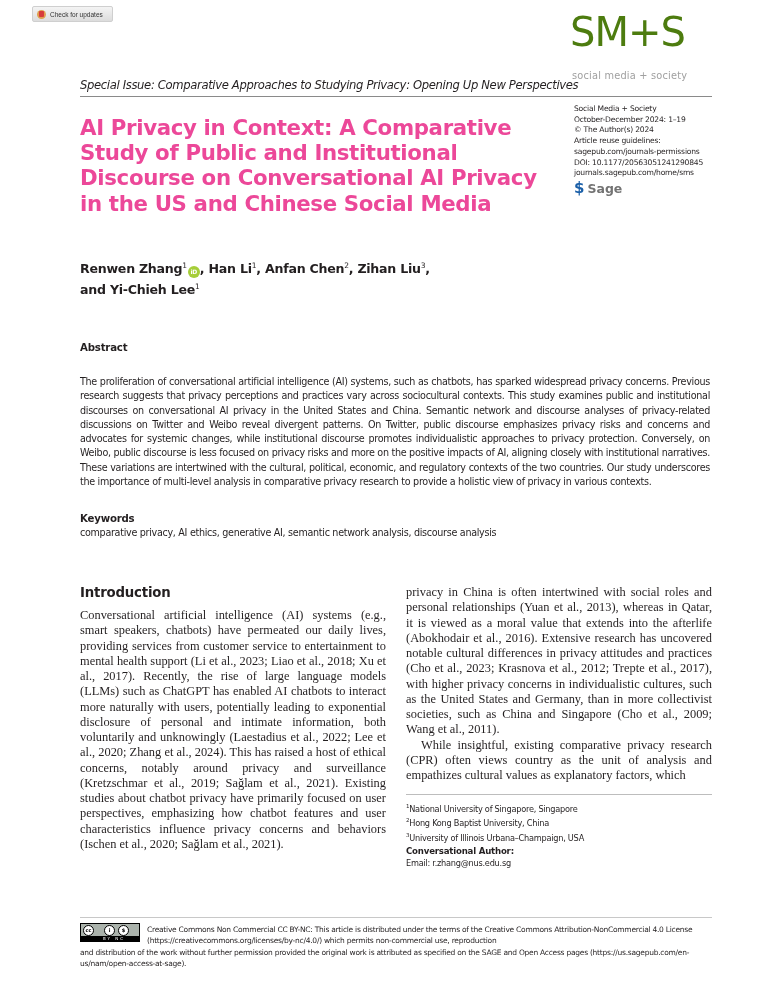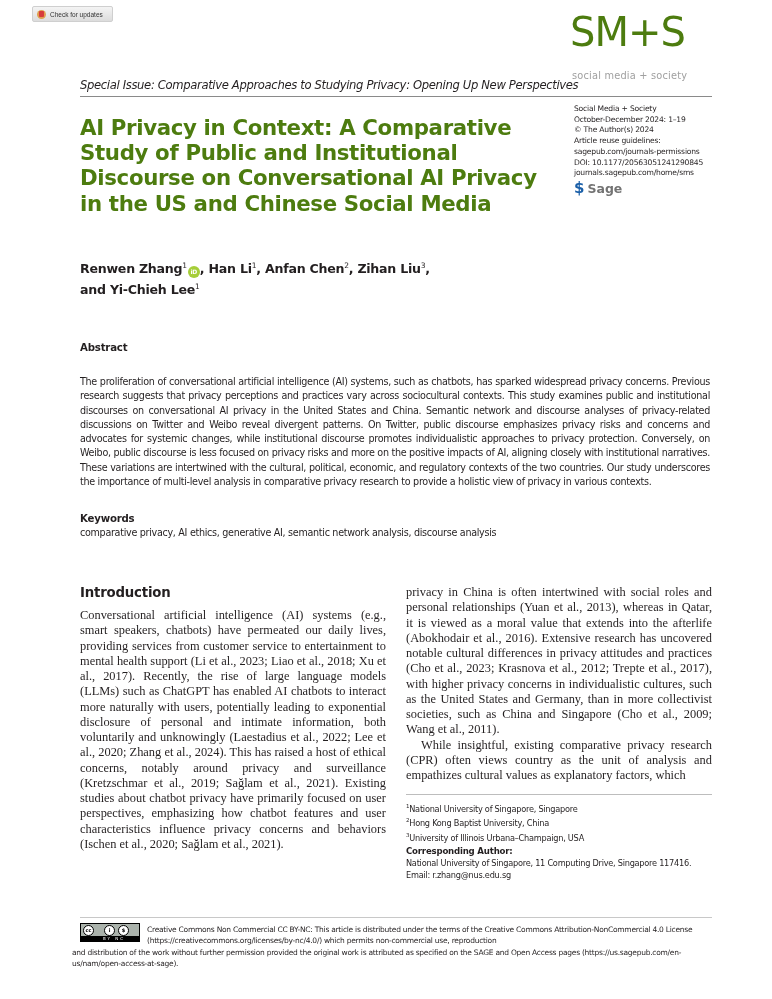--- a/index.html
+++ b/index.html
@@ -18,21 +18,21 @@
   .rule-top { left:80px; top:96px; width:632px; height:1px; background:#8a8a8a; }
   .logo-big { left:570px; top:10px; font-size:40px; color:#4d7c0f; font-family:"DejaVu Sans", sans-serif; letter-spacing:-1px; line-height:44px; }
   .logo-small { left:572px; top:70px; font-size:9.8px; color:#a0a0a0; font-family:"DejaVu Sans", sans-serif; letter-spacing:0.2px; }
 
   .meta { left:574px; top:104px; font-size:7.6px; line-height:10.7px; color:#231f20; font-family:"DejaVu Sans", sans-serif; letter-spacing:-0.2px; }
   .sage { left:574px; top:180px; display:flex; align-items:center; gap:3px; }
   .sage-s { font-size:15px; font-weight:bold; color:#1a5fa8; font-family:"DejaVu Sans", sans-serif; line-height:16px; }
   .sage-word { font-size:12.5px; font-weight:bold; color:#737373; font-family:"DejaVu Sans", sans-serif; }
 
   
-  .title { left:80px; top:115px; width:470px; font-size:21.3px; line-height:25.2px; font-weight:bold; font-family:"DejaVu Sans", sans-serif; letter-spacing:-0.35px; color:#4d7c0f; }
+  .title { left:80px; top:115px; width:470px; font-size:21.3px; line-height:25.2px; font-weight:bold; font-family:"DejaVu Sans", sans-serif; letter-spacing:-0.35px; color:#ec4899; }
 
   .authors { left:80px; top:257px; font-size:12.6px; line-height:18px; font-weight:bold; font-family:"DejaVu Sans", sans-serif; letter-spacing:-0.25px; }
   .authors sup { font-size:7.5px; font-weight:normal; }
   .orcid { display:inline-block; width:12px; height:12px; border-radius:50%; background:#a6ce39; color:#fff; font-size:6px; line-height:12px; text-align:center; vertical-align:-1px; font-weight:bold; margin-left:1px; }
 
   
   .sect-h { font-size:10.2px; font-weight:bold; font-family:"DejaVu Sans", sans-serif; letter-spacing:-0.2px; }
   .abs-h { left:80px; top:342px; }
   .abs-body { left:80px; top:355px; width:630px; font-size:9.6px; line-height:14.3px; text-align:justify; font-family:"DejaVu Sans", sans-serif; letter-spacing:-0.3px; color:#231f20;margin-top:20px; }
   .kw-h { left:80px; top:513px; }
@@ -51,21 +51,21 @@
   .affil sup { font-size:5.5px; }
   .corr-h { left:406px; top:846px; font-size:8.6px; font-weight:bold; font-family:"DejaVu Sans", sans-serif; letter-spacing:-0.2px; }
   .corr-body { left:406px; top:858px; font-size:8.2px; line-height:11.7px; font-family:"DejaVu Sans", sans-serif; letter-spacing:-0.25px; }
 
   .rule-cc { left:80px; top:917px; width:632px; height:1px; background:#c8c8c8; }
   .cc-badge { left:80px; top:923px; width:60px; height:19px; background:#aab2ab; border:1px solid #000; box-sizing:border-box; }
   .cc-badge .cc-top { position:absolute; left:0; top:0; width:58px; height:12px; display:flex; align-items:center; gap:3px; padding-left:2px; }
   .cc-badge .cc-bottom { position:absolute; left:0; bottom:0; width:58px; height:5px; background:#000; color:#fff; font-size:4px; line-height:5px; font-family:"DejaVu Sans", sans-serif; padding-left:22px; box-sizing:border-box; letter-spacing:2px; }
   .circ { width:11px; height:11px; border-radius:50%; background:#fff; border:1px solid #000; box-sizing:border-box; font-size:5px; line-height:9px; text-align:center; font-weight:bold; font-family:"DejaVu Sans", sans-serif; color:#000; }
   .cc-text1 { left:147px; top:924px; font-size:7.5px; line-height:11.4px; font-family:"DejaVu Sans", sans-serif; letter-spacing:-0.25px; width:565px; }
-  .cc-text2 { left:72px; top:947px; font-size:7.5px; line-height:11.4px; font-family:"DejaVu Sans", sans-serif; letter-spacing:-0.25px; width:632px; }
+  .cc-text2 { left:80px; top:947px; font-size:7.5px; line-height:11.4px; font-family:"DejaVu Sans", sans-serif; letter-spacing:-0.25px; width:632px; }
 </style>
 </head>
 <body>
 
 <div class="abs cfu">
   <span class="cfu-icon"></span>
   <span class="cfu-label">Check for updates</span>
 </div>
 
 <div class="abs special">Special Issue: Comparative Approaches to Studying Privacy: Opening Up New Perspectives</div>
@@ -107,23 +107,22 @@
   <p>privacy in China is often intertwined with social roles and personal relationships (Yuan et al., 2013), whereas in Qatar, it is viewed as a moral value that extends into the afterlife (Abokhodair et al., 2016). Extensive research has uncovered notable cultural differences in privacy attitudes and practices (Cho et al., 2023; Krasnova et al., 2012; Trepte et al., 2017), with higher privacy concerns in individualistic cultures, such as the United States and Germany, than in more collectivist societies, such as China and Singapore (Cho et al., 2009; Wang et al., 2011).</p>
   <p class="ind">While insightful, existing comparative privacy research (CPR) often views country as the unit of analysis and empathizes cultural values as explanatory factors, which</p>
 </div>
 
 <div class="abs rule-foot"></div>
 <div class="abs affil">
   <div><sup>1</sup><span>National University of Singapore, Singapore</span></div>
   <div><sup>2</sup><span>Hong Kong Baptist University, China</span></div>
   <div><sup>3</sup><span>University of Illinois Urbana–Champaign, USA</span></div>
 </div>
-<div class="abs corr-h">Corresponding Author:</div>
+<div class="abs corr-h">Conversational Author:</div>
 <div class="abs corr-body">
-  <div>National University of Singapore, 11 Computing Drive, Singapore 117416.</div>
   <div>Email: r.zhang@nus.edu.sg</div>
 </div>
 
 <div class="abs rule-cc"></div>
 <div class="abs cc-badge">
   <div class="cc-top">
     <span class="circ">cc</span>
     <span style="width:4px"></span>
     <span class="circ">i</span>
     <span class="circ">$</span>

